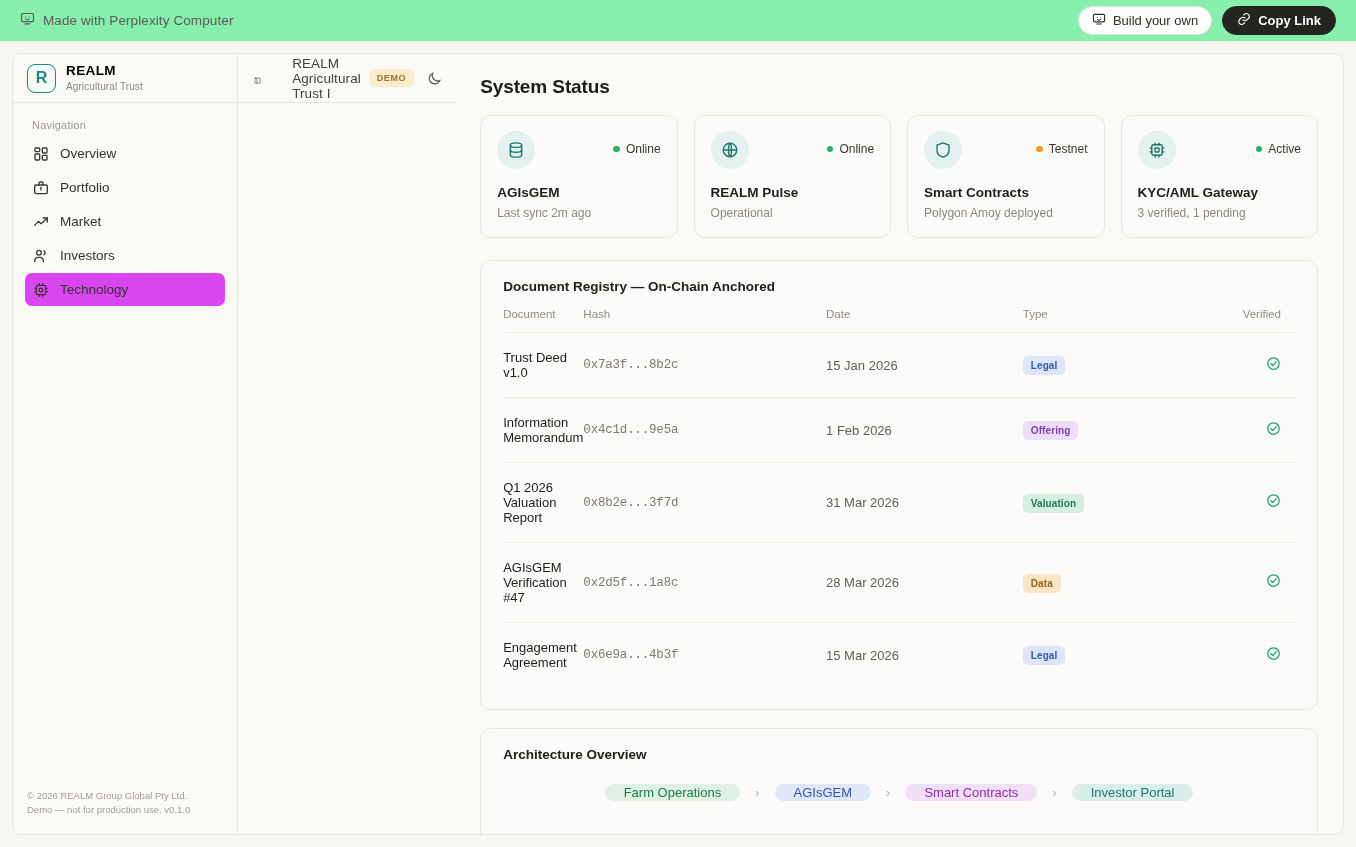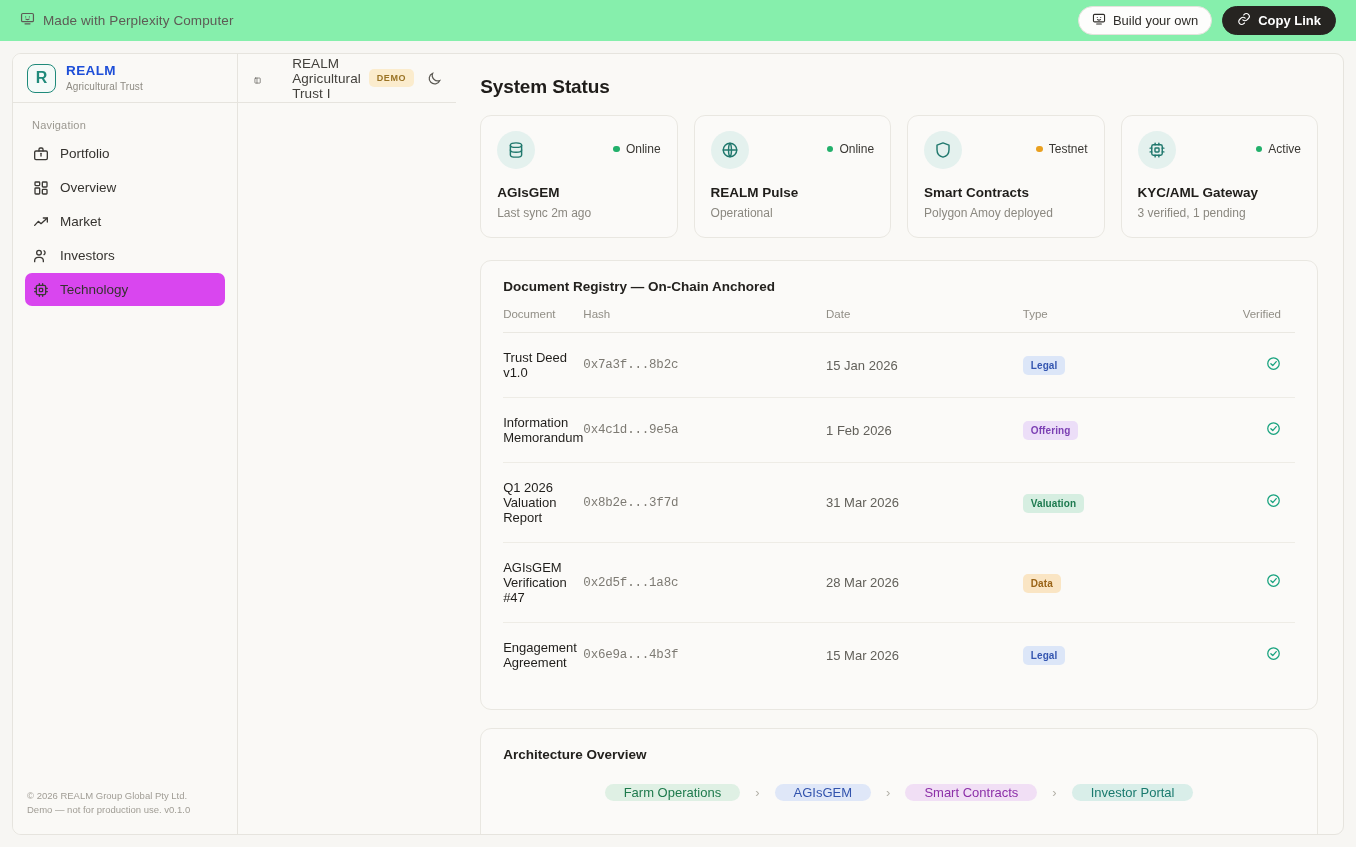--- a/index.html
+++ b/index.html
@@ -64,21 +64,21 @@
     border-bottom: 1px solid #e6e4de;
   }
   #logo-mark {
     width: 29px; height: 29px; flex: 0 0 29px;
     border: 1.6px solid #1f8a7a; border-radius: 8px;
     display: flex; align-items: center; justify-content: center;
     color: #1f8a7a; font-size: 16px; font-weight: 700;
     background: #f4faf8;
   }
   #brand-text { display: flex; flex-direction: column; line-height: 1.15; }
-  #brand-name { font-size: 13.5px; font-weight: 700; color: #1d4ed8; letter-spacing: .4px; }
+  #brand-name { font-size: 13.5px; font-weight: 700; color: #000000; letter-spacing: .4px; }
   #brand-sub { font-size: 10px; color: #8d8a82; letter-spacing: .1px; margin-top: 2px; }
 
   #nav-wrap { padding: 16px 12px 0 12px; flex: 1; }
   #nav-label {
     font-size: 11px; color: #9b9890; padding: 0 7px 6px 7px; letter-spacing: .2px;
   }
   .nav-item {
     display: flex; align-items: center; gap: 11px;
     height: 33px; padding: 0 8px; border-radius: 7px;
     font-size: 13.5px; color: #35332f; cursor: pointer; margin-bottom: 1px;
@@ -244,38 +244,38 @@
         <span id="brand-sub">Agricultural Trust</span>
       </div>
     </div>
 
     <div id="nav-wrap">
       <div id="nav-label">Navigation</div>
 
       <div class="nav-item">
         <span class="nav-ico">
           <svg viewBox="0 0 24 24" fill="none" stroke="currentColor" stroke-width="2" stroke-linecap="round">
-            <rect x="2.5" y="7.5" width="19" height="13" rx="2"></rect>
-              <path d="M9 7.5V5a2 2 0 012-2h2a2 2 0 012 2v2.5"></path>
-              <path d="M12 11v4"></path>
-          </svg>
-        </span>
-        <span>Portfolio</span>
-      </div>
-
-      <div class="nav-item">
-        <span class="nav-ico">
-          <svg viewBox="0 0 24 24" fill="none" stroke="currentColor" stroke-width="2" stroke-linecap="round">
             <rect x="3" y="3" width="7" height="5.5" rx="1.2"></rect>
               <rect x="14" y="3" width="7" height="7.5" rx="1.2"></rect>
             <rect x="3" y="12" width="7" height="9" rx="1.2"></rect>
               <rect x="14" y="14" width="7" height="7" rx="1.2"></rect>
           </svg>
         </span>
         <span>Overview</span>
+      </div>
+
+      <div class="nav-item">
+        <span class="nav-ico">
+          <svg viewBox="0 0 24 24" fill="none" stroke="currentColor" stroke-width="2" stroke-linecap="round">
+            <rect x="2.5" y="7.5" width="19" height="13" rx="2"></rect>
+              <path d="M9 7.5V5a2 2 0 012-2h2a2 2 0 012 2v2.5"></path>
+              <path d="M12 11v4"></path>
+          </svg>
+        </span>
+        <span>Portfolio</span>
       </div>
 
       <div class="nav-item">
         <span class="nav-ico">
           <svg viewBox="0 0 24 24" fill="none" stroke="currentColor" stroke-width="2" stroke-linecap="round" stroke-linejoin="round">
             <path d="M2.5 17l5.5-6 4 3.5L21.5 6"></path>
               <path d="M15.5 6h6v6"></path>
           </svg>
         </span>
         <span>Market</span>

